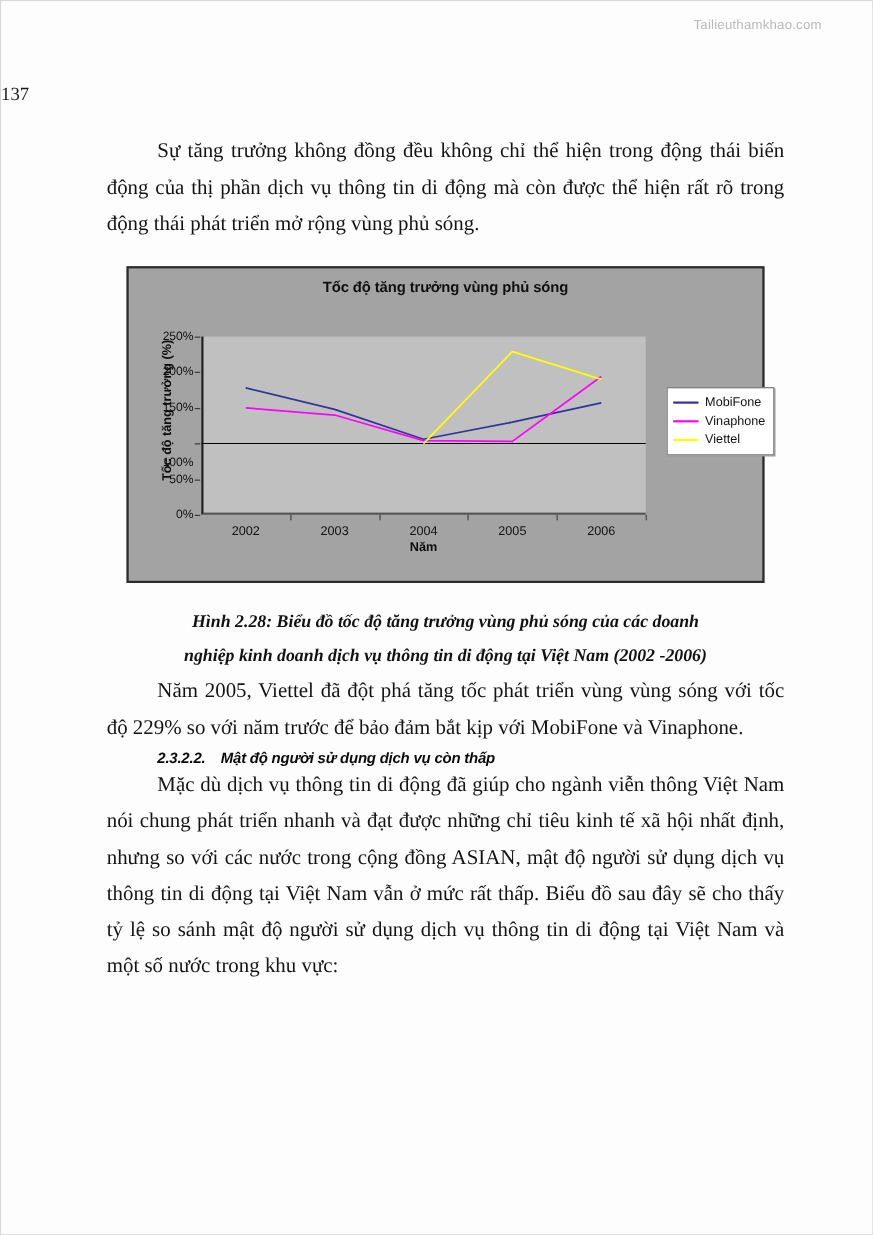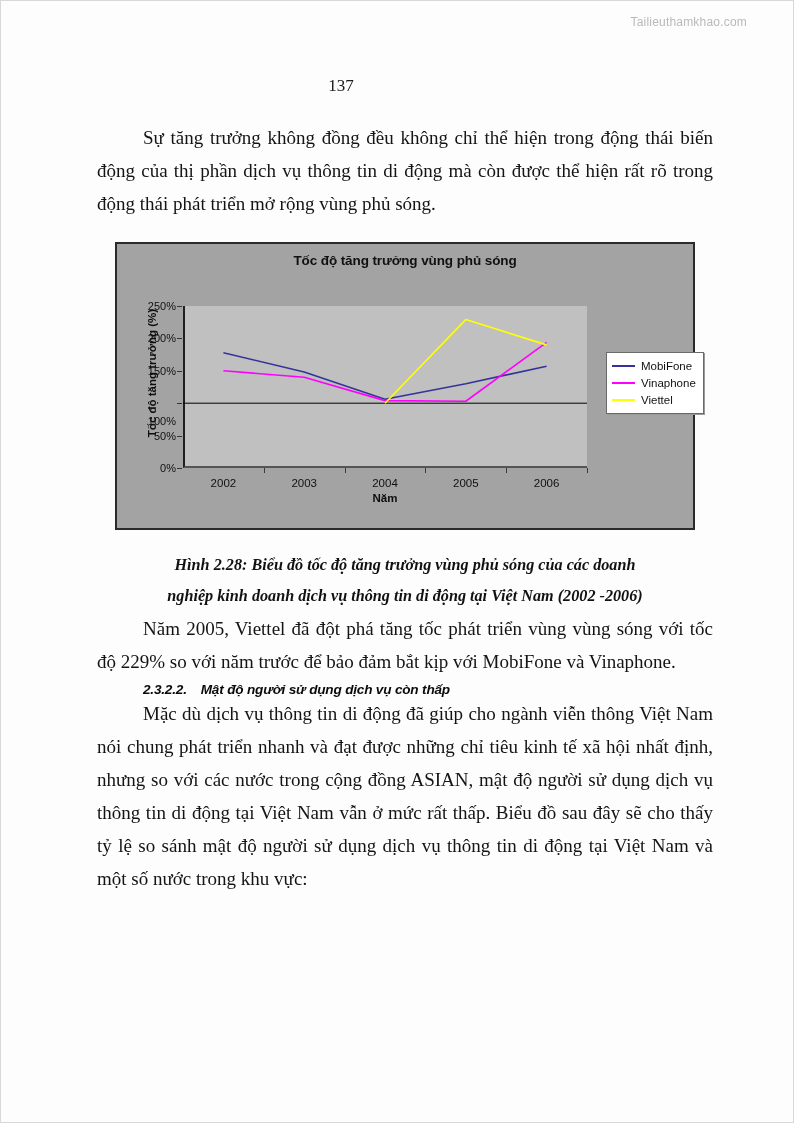--- a/index.html
+++ b/index.html
@@ -28,21 +28,21 @@
     font-size: 12px;
     color: #b9b9b9;
     letter-spacing: .2px;
     user-select: none;
   }
   .page-number {
     position: absolute;
     top: 75px;
     left: 0;
     width: 680px;
-    text-align: center;
+    text-align: left;
     font-family: "Liberation Serif", serif;
     font-size: 17px;
     color: #1a1a1a;
   }
   .content {
     position: absolute;
     left: 96px;
     top: 120px;
     width: 616px;
   }

